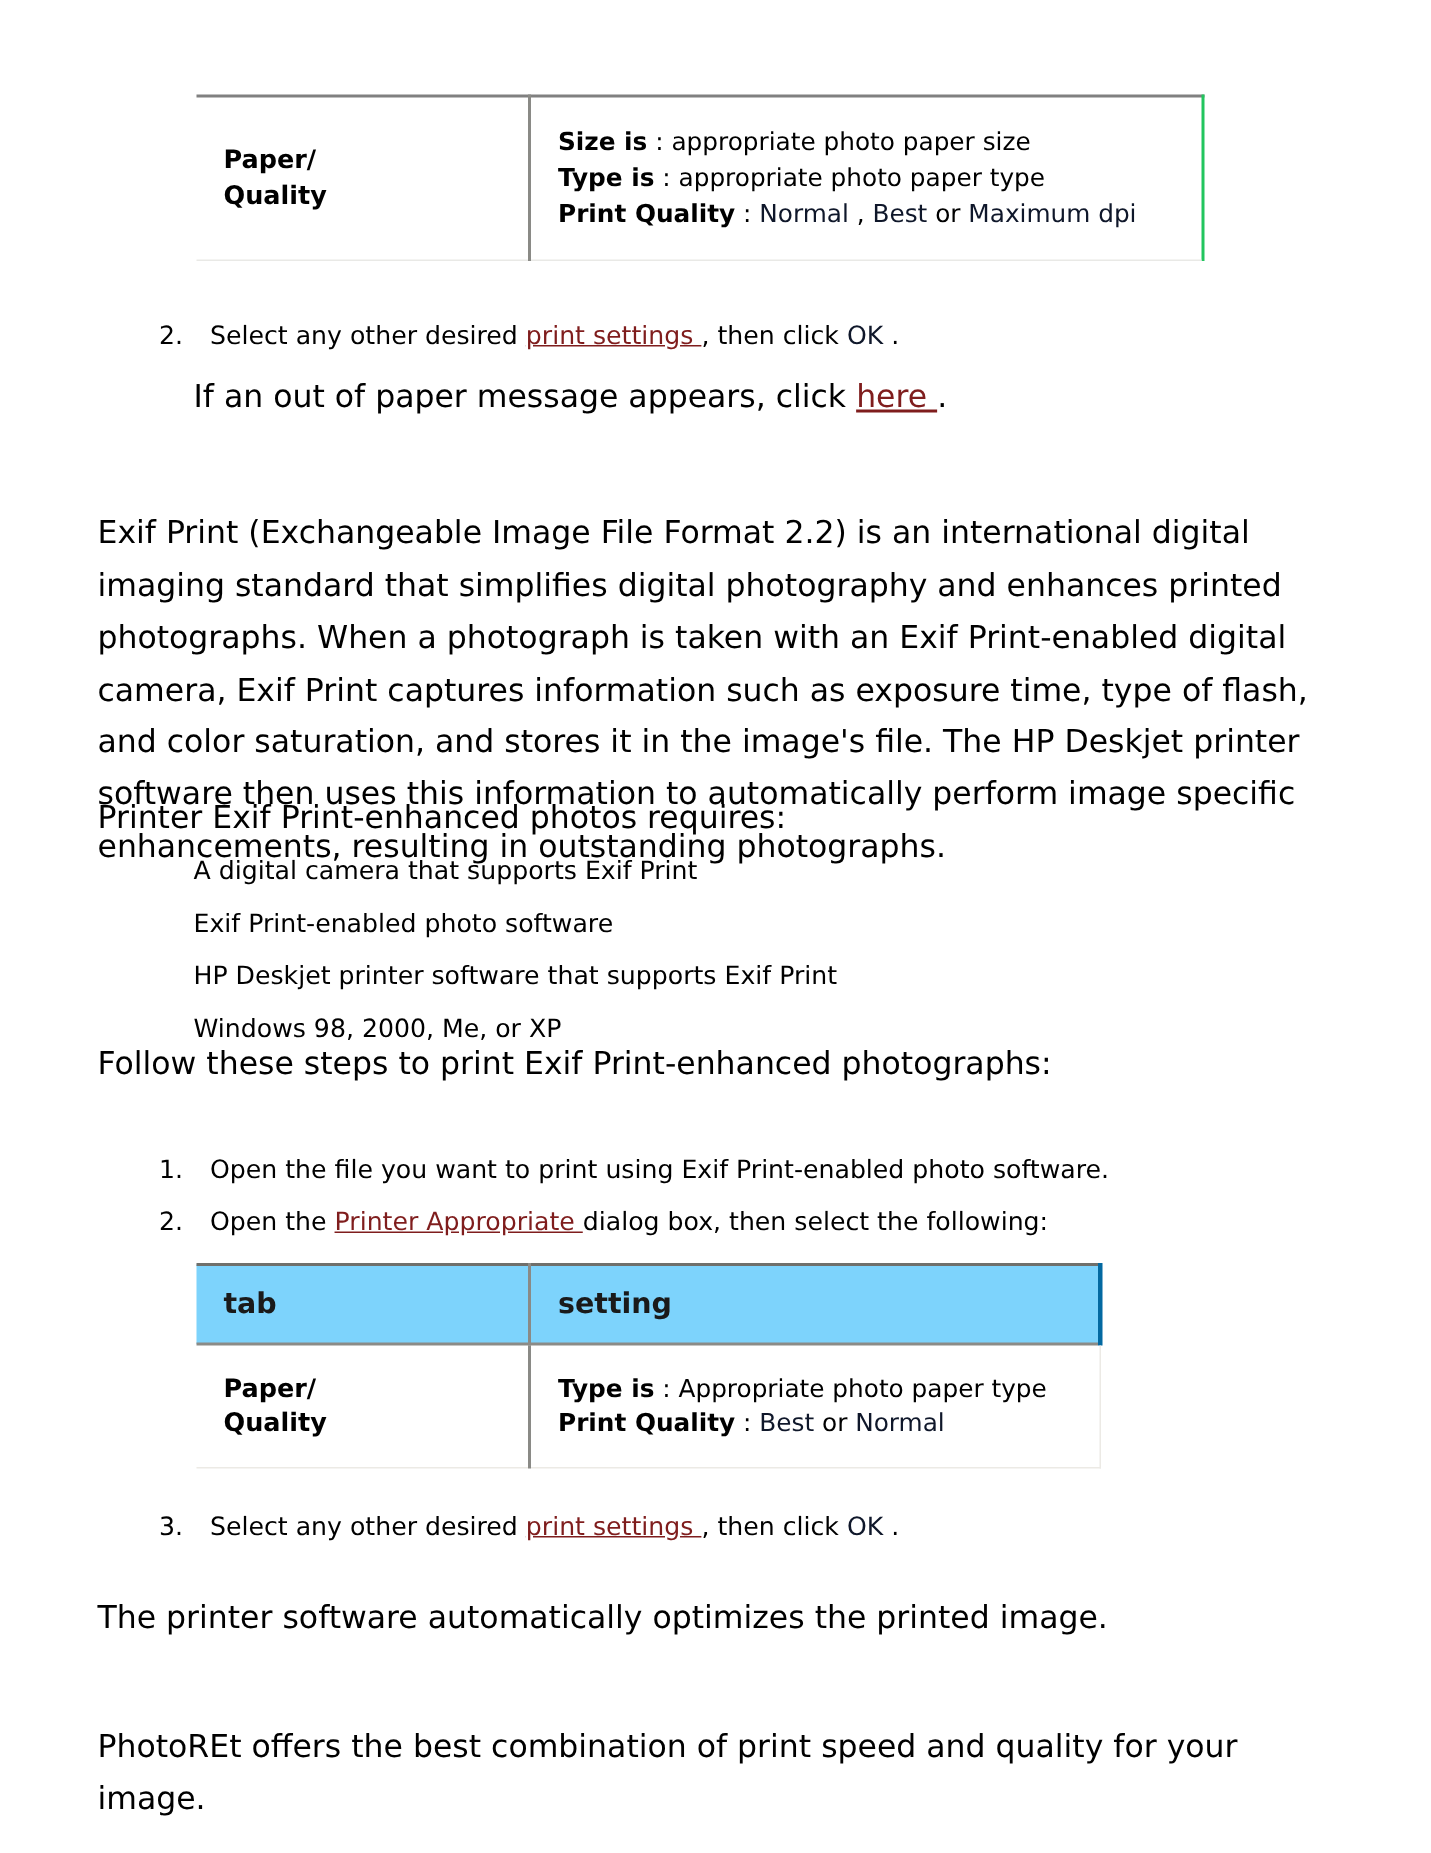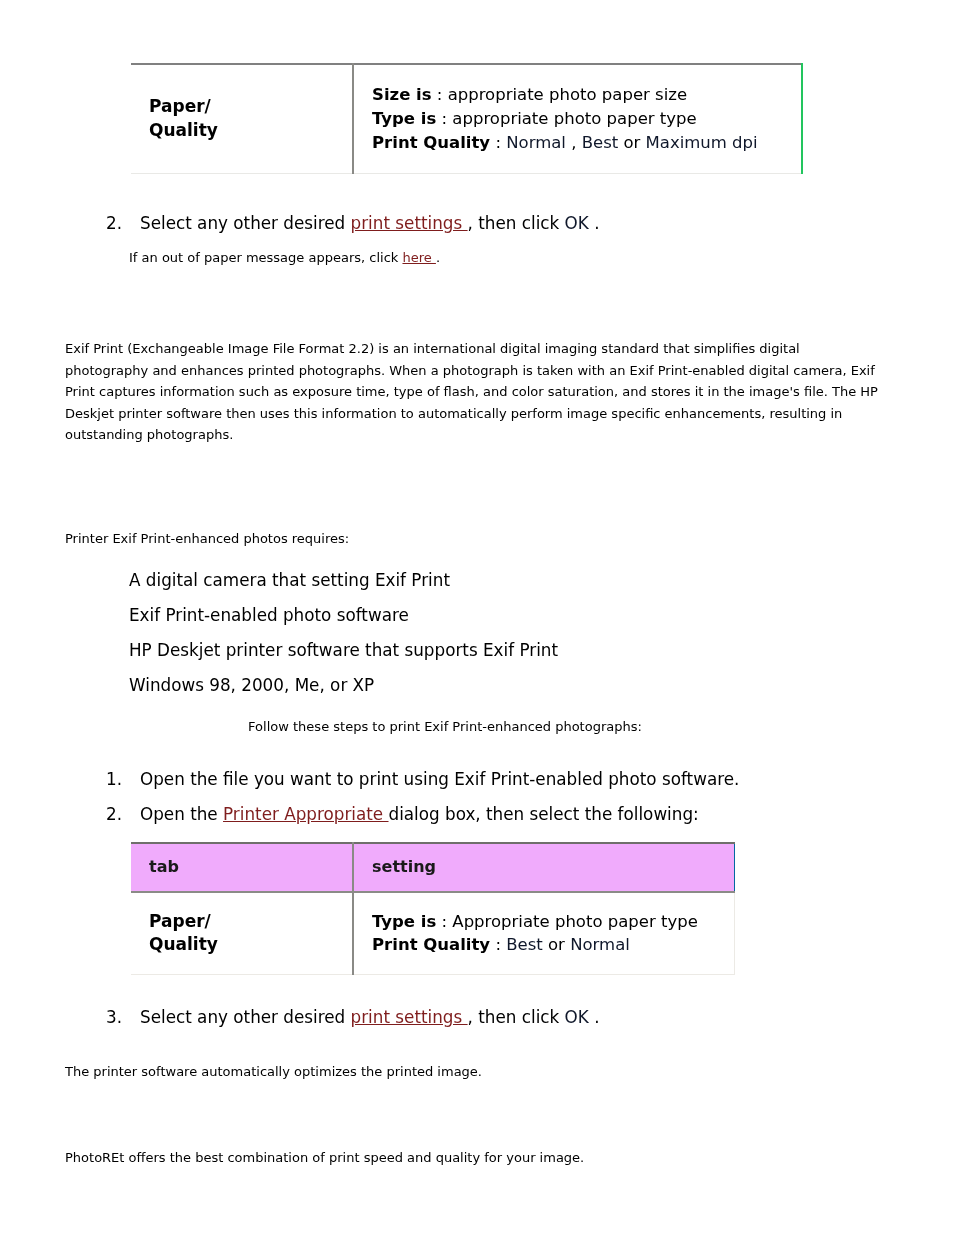--- a/index.html
+++ b/index.html
@@ -60,35 +60,35 @@
   }
 
   
   #table-paper-quality-bottom {
     position: absolute;
     left: 131px;
     top: 842px;
     width: 604px;
   }
   #table-paper-quality-bottom th {
-    background: #f0abfc;
+    background: #7dd3fc;
     border-top: 2px solid #6f6f6b;
     border-bottom: 2px solid #8b8b87;
     padding: 13px 14px 13px 18px;
     font-weight: bold;
-    font-size: 16px;
+    font-size: 19px;
     color: #1a1a1a;
     line-height: 1.3;
   }
   #table-paper-quality-bottom th.tabcol {
     border-right: 2px solid #8a8a86;
     width: 189px;
   }
   #table-paper-quality-bottom th.setcol {
-    border-right: 1px solid #0369a1;
+    border-right: 3px solid #0369a1;
   }
   #table-paper-quality-bottom td {
     border-bottom: 1px solid #eceae5;
     padding: 17px 14px 17px 18px;
     line-height: 1.42;
   }
   #table-paper-quality-bottom td.tabcol {
     border-right: 2px solid #8a8a86;
     width: 189px;
   }
@@ -108,21 +108,21 @@
     text-decoration: none;
   }
   .lnk-u {
     color: #7f1d1d;
     text-decoration: underline;
   }
 
   
   .para {
     position: absolute;
-    font-size: 13px;
+    font-size: 21px;
     line-height: 1.66;
     color: #000000;
   }
   .step {
     position: absolute;
     font-size: 16.8px;
     line-height: 1.6;
   }
   .step .num {
     position: absolute;
@@ -174,26 +174,26 @@
   </div>
 
   <div class="para" style="left:129px; top:247px; width:700px;">
     <span>If an out of paper message appears, click </span><a href="#" class="lnk-u">here </a><span>.</span>
   </div>
 
   <div class="para" style="left:65px; top:338px; width:818px;">Exif Print (Exchangeable Image File Format 2.2) is an international digital imaging standard that simplifies digital photography and enhances printed photographs. When a photograph is taken with an Exif Print-enabled digital camera, Exif Print captures information such as exposure time, type of flash, and color saturation, and stores it in the image's file. The HP Deskjet printer software then uses this information to automatically perform image specific enhancements, resulting in outstanding photographs.</div>
 
   <div class="para" style="left:65px; top:528px; width:700px;">Printer Exif Print-enhanced photos requires:</div>
 
-  <div class="bullet-line" style="left:129px; top:567px; width:700px;">A digital camera that setting Exif Print</div>
+  <div class="bullet-line" style="left:129px; top:567px; width:700px;">A digital camera that supports Exif Print</div>
   <div class="bullet-line" style="left:129px; top:637px; width:700px;">HP Deskjet printer software that supports Exif Print</div>
   <div class="bullet-line" style="left:129px; top:602px; width:700px;">Exif Print-enabled photo software</div>
   <div class="bullet-line" style="left:129px; top:672px; width:700px;">Windows 98, 2000, Me, or XP</div>
 
-  <div class="para" style="left:65px; top:716px; width:760px;text-align:center;">Follow these steps to print Exif Print-enhanced photographs:</div>
+  <div class="para" style="left:65px; top:692px; width:760px;">Follow these steps to print Exif Print-enhanced photographs:</div>
 
   <div class="step" style="left:96px; top:766px; width:780px;">
     <span class="num">1.</span>
     <span class="txt">Open the file you want to print using Exif Print-enabled photo software.</span>
   </div>
 
   <div class="step" style="left:96px; top:801px; width:780px;">
     <span class="num">2.</span>
     <span class="txt"><span>Open the </span><a href="#" class="lnk-u">Printer Appropriate </a><span>dialog box, then select the following:</span></span>
   </div>

